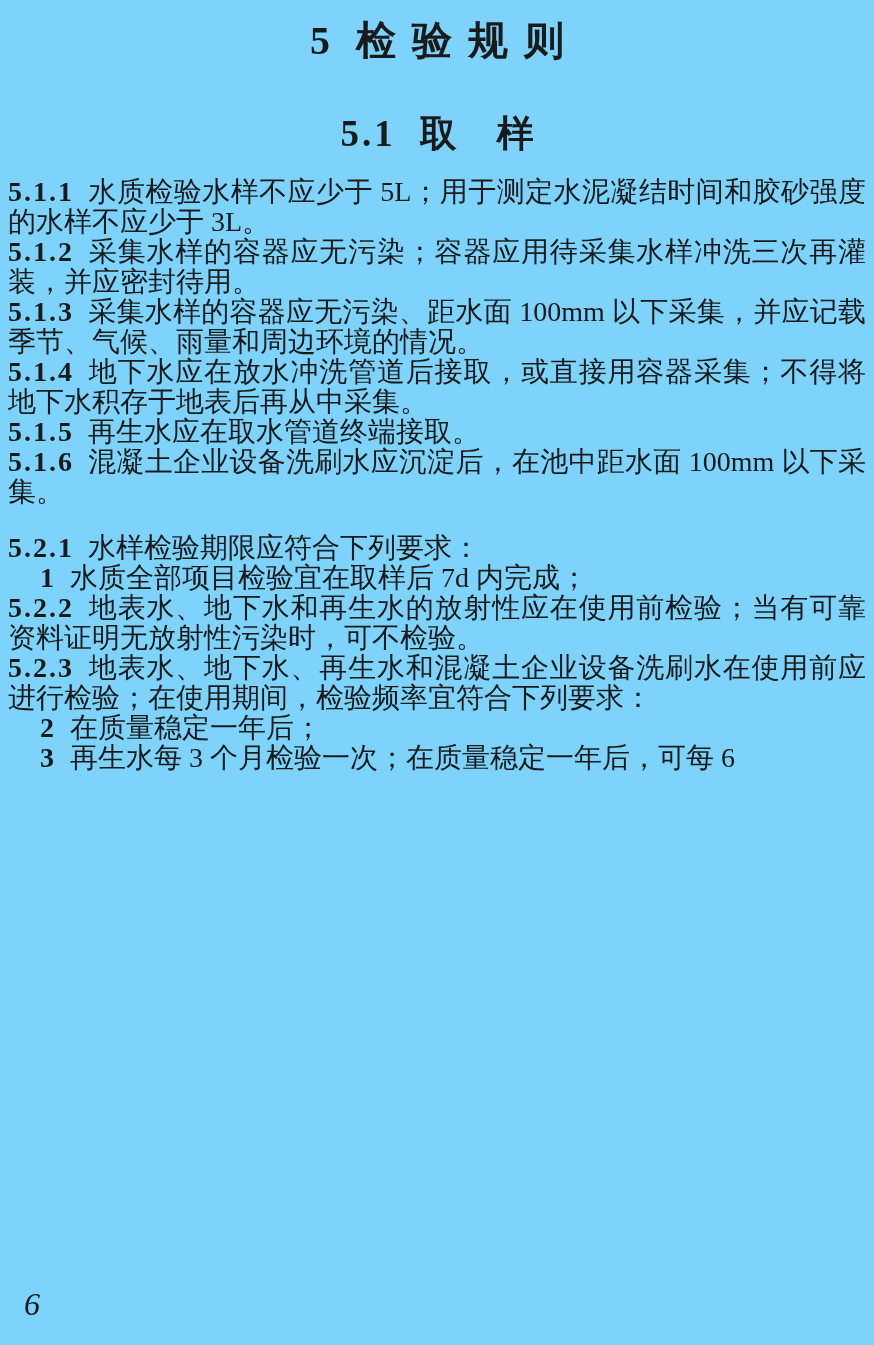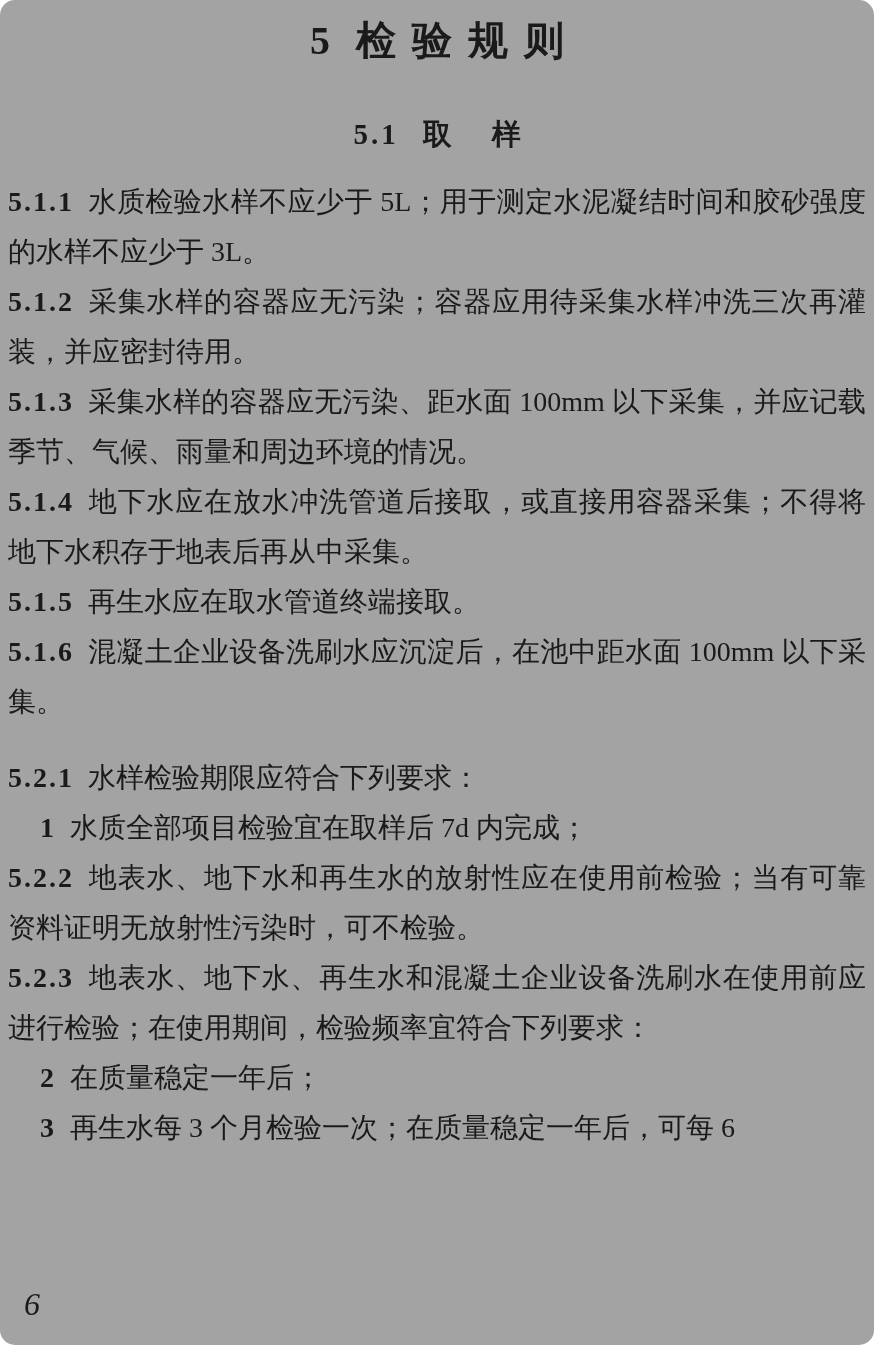--- a/index.html
+++ b/index.html
@@ -4,26 +4,25 @@
 <style>
   html, body {
     margin: 0;
     padding: 0;
     background: #ffffff;
   }
   .page {
     position: relative;
     width: 874px;
     height: 1345px;
-    background: #a3a3a3;
+    background: #7dd3fc;
     color: #1a1a1a;
     font-family: "Liberation Serif", "DejaVu Serif", serif;
     overflow: hidden;
     box-sizing: border-box;
-    border-radius: 15px;
   }
   .content {
     padding: 0 8px;
   }
   
   .chapter-heading {
     margin: 0;
     padding-top: 16px;
     text-align: center;
     font-size: 40px;
@@ -38,21 +37,21 @@
   }
   .chapter-heading .ch-title {
     font-family: "Liberation Sans", "DejaVu Sans", sans-serif;
     letter-spacing: 16px;
     margin-right: -16px;
   }
   
   .section-heading {
     margin: 12px;
     text-align: center;
-    font-size: 29px;
+    font-size: 37px;
     line-height: 34px;
     font-weight: bold;
     white-space: nowrap;
   }
   .section-heading.s51 { margin-top: 52px; }
   .section-heading.s52 { margin-top: 30px; }
   .section-heading .sec-num {
     font-family: "Liberation Serif", "DejaVu Serif", serif;
     letter-spacing: 3px;
     margin-right: 24px;
@@ -63,21 +62,21 @@
   }
   .section-heading.s51 .sec-title {
     letter-spacing: 40px;
     margin-right: -40px;
   }
   
   .clauses { margin: 0; }
   .clause, .sub-item {
     margin: 0;
     font-size: 28px;
-    line-height: 50px;
+    line-height: 30px;
     text-align: justify;
     text-justify: inter-ideograph;
   }
   .clause.first { margin-top: 26px; }
   .clause-num {
     font-weight: bold;
     letter-spacing: 2px;
     margin-right: 14px;
   }
   .sub-item {

